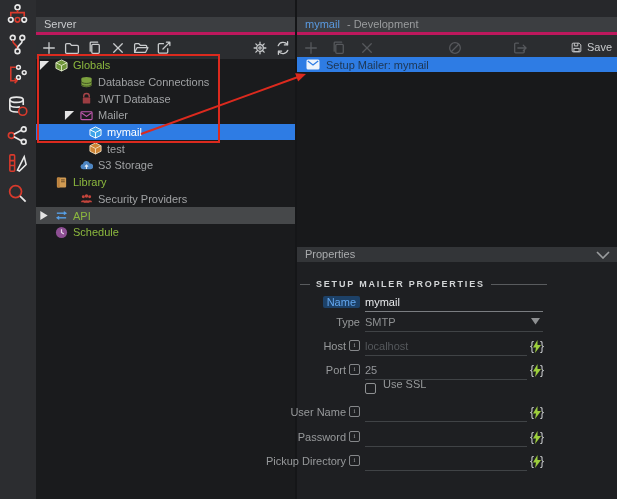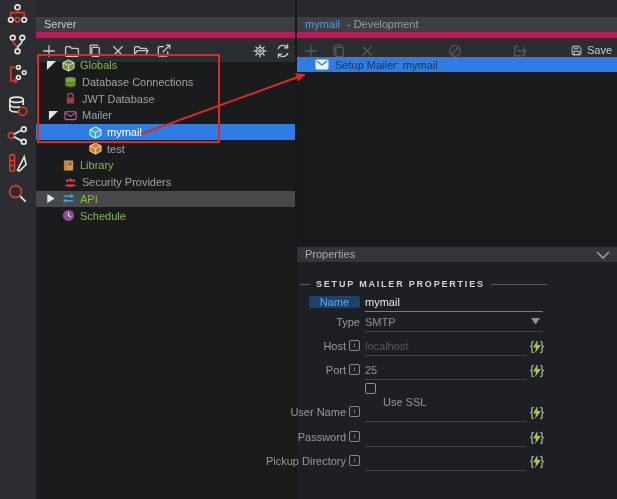--- a/index.html
+++ b/index.html
@@ -12,57 +12,57 @@
   .ab-icon{position:absolute;left:6px;width:23px;height:23px;cursor:pointer;}
 
   
   .panel{position:absolute;top:0;height:499px;background:#1a1b1d;}
   #left-panel{left:36px;width:259px;}
   #right-panel{left:297px;width:320px;}
   .top-strip{position:absolute;top:0;left:0;right:0;height:17px;background:#27282b;}
   .panel-header{position:absolute;top:17px;left:0;right:0;height:15px;background:#3c3e41;
       font-size:11px;line-height:15px;padding-left:8px;color:#c9cbcd;white-space:nowrap;}
   .toolbar{position:absolute;top:32px;left:0;right:0;height:24px;background:#2b2d30;
-      display:flex;align-items:center;border-top:6px solid #be185d;}
+      display:flex;align-items:center;border-top:3px solid #be185d;}
   .tbtn{width:16px;height:15px;margin-left:7px;cursor:pointer;flex:none;}
   .tbtn svg{stroke:#c9cbcd;fill:none;stroke-width:1.2;stroke-linecap:round;stroke-linejoin:round;}
   .tbtn.dim svg{stroke:#56585c;}
 
   
   .tree{position:absolute;top:57px;left:0;right:0;bottom:0;}
   .trow{height:16.7px;display:flex;align-items:center;font-size:11px;color:#a0a2a4;cursor:pointer;white-space:nowrap;}
-  .lvl0{padding-left:10px}.lvl1{padding-left:12px}.lvl2{padding-left:37px}
+  .lvl0{padding-left:3px}.lvl1{padding-left:28px}.lvl2{padding-left:37px}
   .exp{width:16px;height:11px;flex:none;display:flex;align-items:center;}
   .ticon{width:13px;height:13px;margin-right:5px;flex:none;}
   .tlabel{flex:none;}
   .trow.sel{background:#2e7ce4;color:#ffffff;}
   .trow.hl{background:#46484a;}
   .green{color:#8cb83e;}
 
   
   .doc-list{position:absolute;top:57px;left:0;right:0;height:190px;background:#18191b;}
-  .doc-row{height:15px;background:#2e7ce4;display:flex;align-items:center;padding-left:18px;
+  .doc-row{height:15px;background:#2e7ce4;display:flex;align-items:center;padding-left:9px;
       font-size:11px;color:#1d3550;cursor:pointer;}
   .doc-row .micon{width:14px;height:11px;margin-right:6px;flex:none;}
   .save-btn{margin-left:auto;margin-right:5px;display:flex;align-items:center;gap:4px;
       color:#c9cbcd;font-size:11px;cursor:pointer;}
   .save-btn svg{stroke:#c9cbcd;fill:none;stroke-width:1.1;}
 
   
   .props-header{position:absolute;top:247px;left:0;right:0;height:15px;background:#333538;
       font-size:11px;line-height:15px;padding-left:8px;color:#aaacae;}
   .props-chevron{position:absolute;right:7px;top:4px;width:14px;height:8px;cursor:pointer;}
   .props-body{position:absolute;top:262px;left:0;right:0;bottom:0;background:#1e1f22;}
   .legend{position:absolute;top:17px;left:3px;right:70px;display:flex;align-items:center;gap:6px;}
   .legend .dash{width:10px;height:1px;background:#595b5e;flex:none;}
   .legend .line{flex:1;height:1px;background:#595b5e;}
   .legend .ltext{font-size:9px;font-weight:bold;letter-spacing:1.8px;color:#d2d4d6;white-space:nowrap;}
   .flabel{position:absolute;width:63px;height:19px;display:flex;align-items:center;
       justify-content:flex-end;gap:3px;font-size:11px;color:#97999b;white-space:nowrap;}
-  .flabel .hl-name{background:#1d4168;color:#63a7ef;padding:0 11px;border-radius:2px;}
+  .flabel .hl-name{background:#1d4168;color:#63a7ef;padding:0 4px;border-radius:2px;}
   .info{width:9px;height:9px;border:1px solid #85878a;border-radius:2px;font-size:7px;
       line-height:9px;text-align:center;color:#9a9c9e;flex:none;font-family:"Liberation Serif",serif;}
   .ffield{position:absolute;left:68px;height:19px;border-bottom:1px solid #404346;
       display:flex;align-items:center;font-size:11px;}
   .ffield.focus{border-bottom-color:#7a7d81;}
   .ffield input{background:transparent;border:none;outline:none;width:100%;padding:0;margin:0;
       font-family:"Liberation Sans",sans-serif;font-size:11px;color:#94969a;}
   .ffield input.white{color:#e8eaec;}
   .ffield input::placeholder{color:#55585c;}
   .ftext{color:#8e9092;}
@@ -266,20 +266,30 @@
         <span class="exp"></span>
         <span class="ticon">
           <svg viewBox="0 0 14 14">
               <path d="M7 1 L13 4 V10 L7 13 L1 10 V4 Z" fill="#cd8435" stroke="#f0d9b8" stroke-width="1"></path>
               <path d="M1 4 L7 7 L13 4 M7 7 V13" fill="none" stroke="#f0d9b8" stroke-width="1"></path>
             </svg>
           </span>
         <span class="tlabel">test</span>
       </div>
 
+      <div class="trow lvl1">
+        <span class="exp"></span>
+        <span class="ticon">
+          <svg viewBox="0 0 14 14">
+              <path d="M3.5 11 a2.8 2.8 0 0 1 -.3 -5.6 a3.8 3.8 0 0 1 7.4 -.6 a2.6 2.6 0 0 1 .9 6.2 z" fill="#4e86c2"></path>
+              <path d="M7 10.8 V6.6 M5.3 8.2 L7 6.4 L8.7 8.2" stroke="#e3ecf6" stroke-width="1.2" fill="none"></path>
+            </svg>
+          </span>
+        <span class="tlabel">S3 Storage</span>
+      </div>
 
       <div class="trow lvl0">
         <span class="exp"></span>
         <span class="ticon">
           <svg viewBox="0 0 14 14">
               <rect x="2" y="1.5" width="10" height="11" rx="1.2" fill="#d09a52"></rect>
               <rect x="2.6" y="1.5" width="2.4" height="11" fill="#b97f3c"></rect>
               <path d="M6.5 4.2 h4 M6.5 6.2 h4" stroke="#5d4120" stroke-width="0.9"></path>
             </svg>
           </span>
@@ -449,21 +459,21 @@
       </div>
       <div class="bolt" style="top:100px">
         <span>{</span>
           <svg width="8" height="13" viewBox="0 0 8 13">
             <polygon points="4.5,0 0,7.5 3,7.5 2,13 8,5 4.5,5" fill="#9ccd3c"></polygon>
           </svg>
           <span>}</span>
       </div>
 
       <div class="checkbox" style="top:121px"></div>
-      <div class="chk-label" style="top:134px">Use SSL</div>
+      <div class="chk-label" style="top:116px">Use SSL</div>
 
       <div class="flabel" style="top:140px">
         <span>User Name</span>
         <span class="info">i</span>
       </div>
       <div class="ffield" style="top:140px;width:162px">
         <input value="" style="">
       </div>
       <div class="bolt" style="top:142px">
         <span>{</span>

